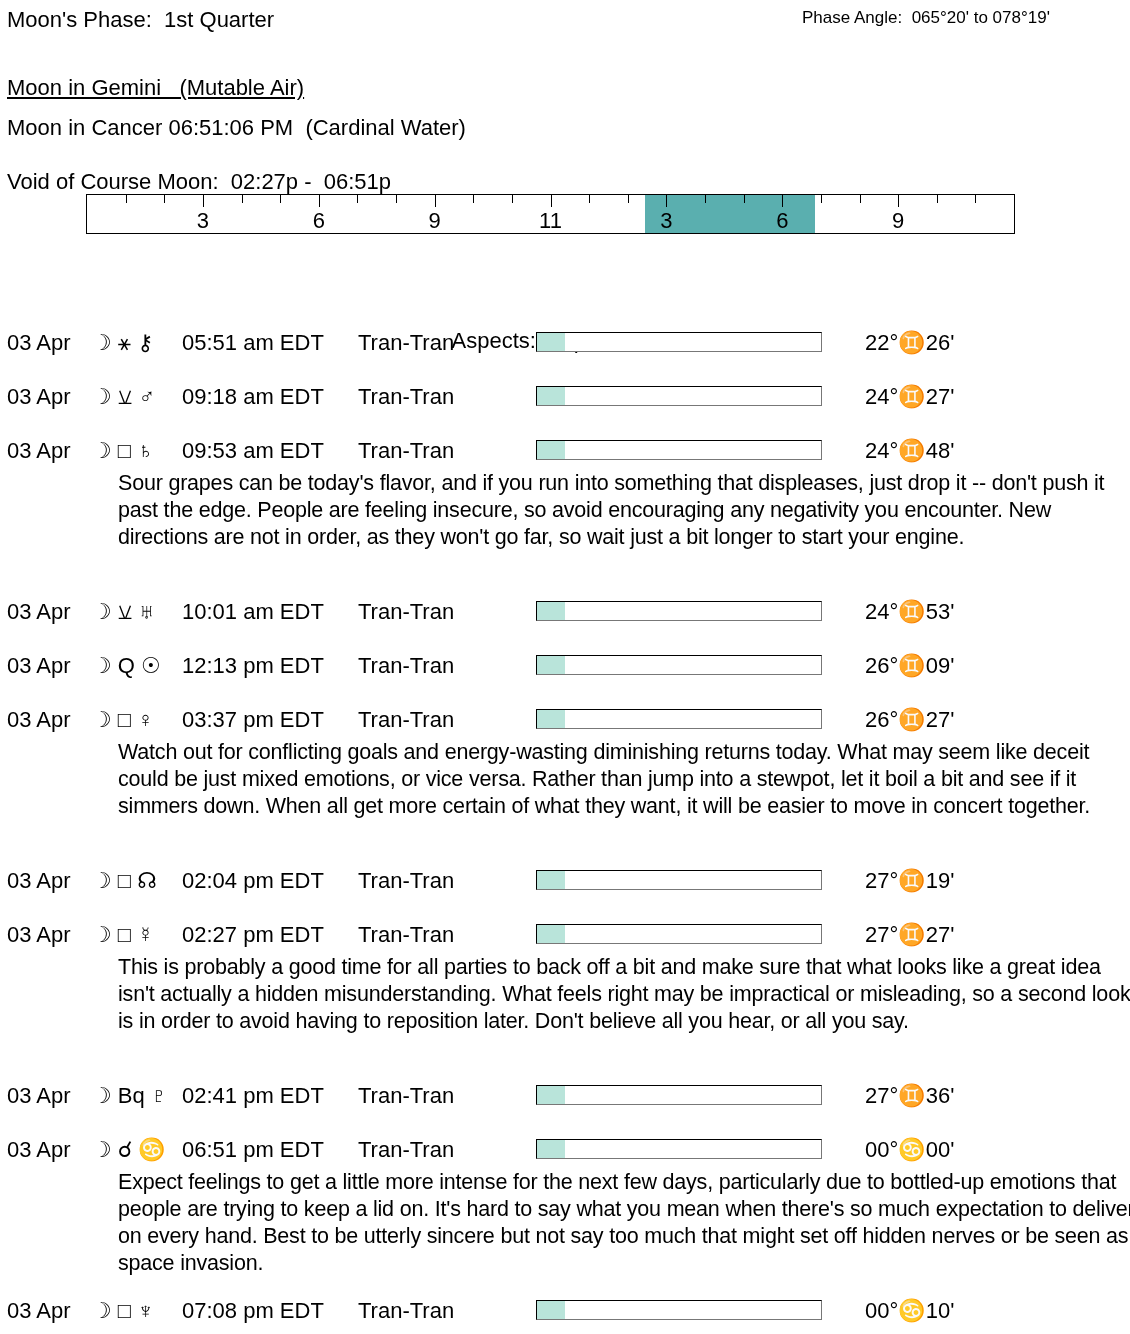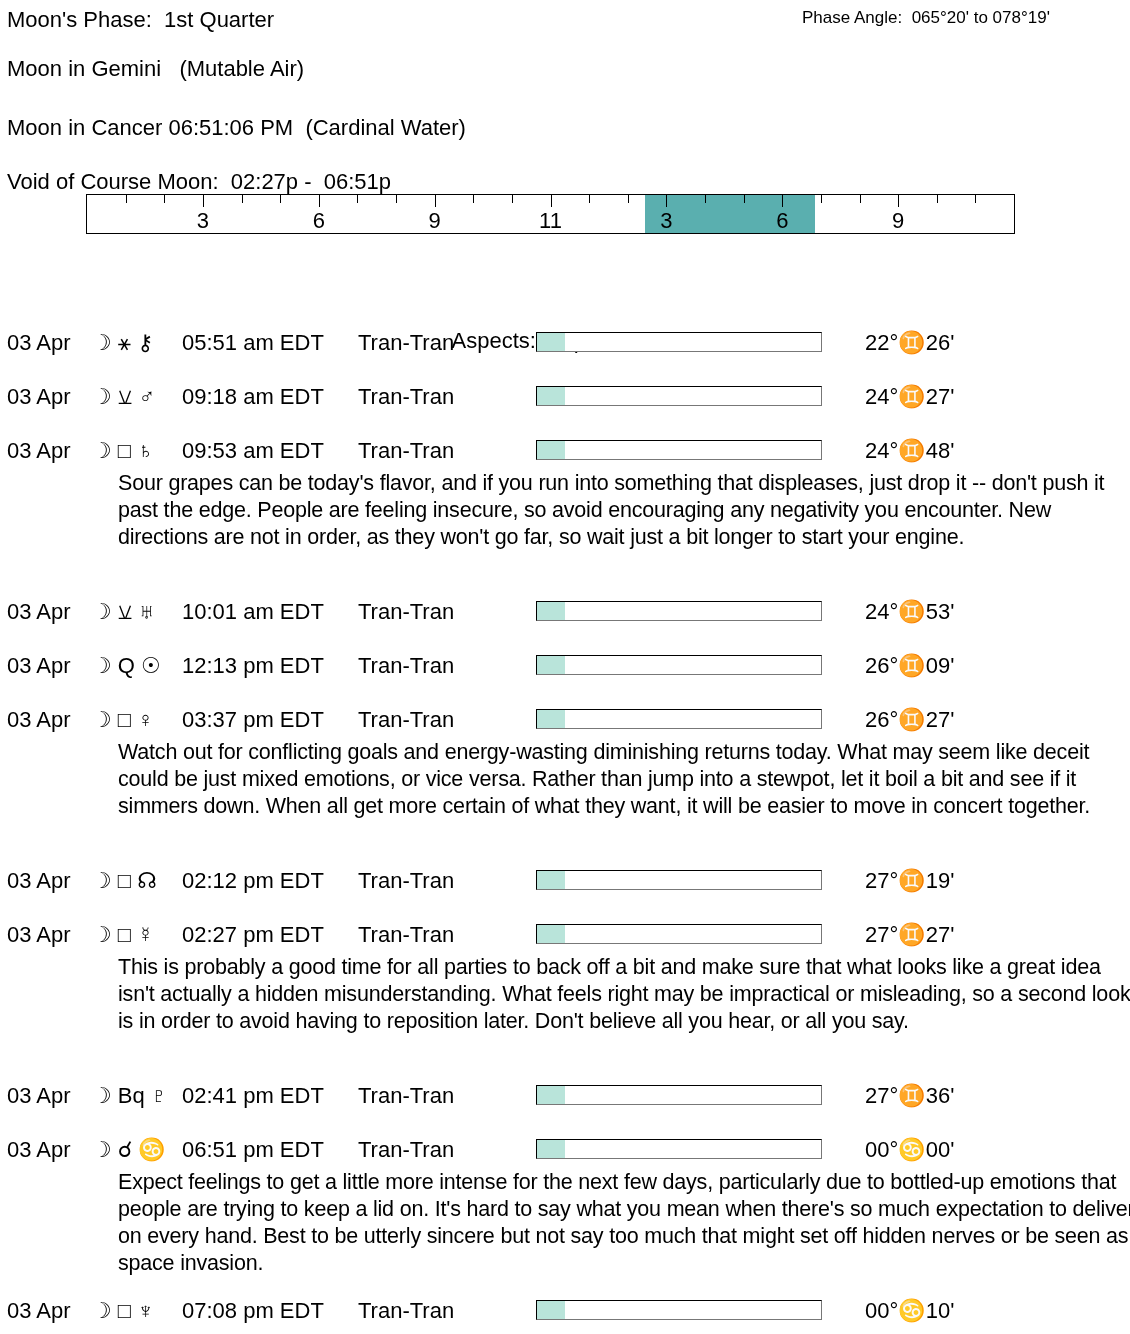--- a/index.html
+++ b/index.html
@@ -37,21 +37,21 @@
     position: absolute; left: 86px; width: 1020px; font-size: 21.5px; line-height: 27px;
     letter-spacing: -0.2px;
     margin-left: 32px;
   }
 </style>
 </head>
 <body>
 
 <div class="line" style="top:7px;">Moon's Phase:  1st Quarter</div>
 <div class="phase-angle">Phase Angle:  065°20' to 078°19'</div>
-<div class="line" style="top:56px;">Moon in Gemini   (Mutable Air)</div>
+<div class="line" style="top:75px;text-decoration:underline;">Moon in Gemini   (Mutable Air)</div>
 <div class="line" style="top:115px;">Moon in Cancer 06:51:06 PM  (Cardinal Water)</div>
 <div class="line" style="top:169px;">Void of Course Moon:  02:27p -  06:51p</div>
 
 <div class="timeline" id="timeline">
     <div class="voc-band" style="left: 558.131px; width: 169.95px; background: rgb(90, 175, 175);"></div>
     <div class="tick" style="left: 38.625px;"></div>
     <div class="tick" style="left: 77.25px;"></div>
     <div class="tick major" style="left: 115.875px;"></div>
     <div class="tick" style="left: 154.5px;"></div>
     <div class="tick" style="left: 193.125px;"></div>
@@ -131,21 +131,21 @@
       <span class="c-glyphs">☽ □ ♀</span>
       <span class="c-time">03:37 pm EDT</span>
       <span class="c-type">Tran-Tran</span>
       <span class="c-pos">26°♊27'</span>
       <span class="c-bar"><div class="fill" style="width: 10%; background: rgb(185, 228, 218);"></div></span>
     </div>
     <div class="desc" style="top: 739px;">Watch out for conflicting goals and energy-wasting diminishing returns today. What may seem like deceit could be just mixed emotions, or vice versa. Rather than jump into a stewpot, let it boil a bit and see if it simmers down. When all get more certain of what they want, it will be easier to move in concert together.</div>
     <div class="row" style="top: 868px;">
       <span class="c-date">03 Apr</span>
       <span class="c-glyphs">☽ □ ☊</span>
-      <span class="c-time">02:12 pm EDT</span>
+      <span class="c-time">02:04 pm EDT</span>
       <span class="c-type">Tran-Tran</span>
       <span class="c-pos">27°♊19'</span>
       <span class="c-bar"><div class="fill" style="width: 10%; background: rgb(185, 228, 218);"></div></span>
     </div>
     <div class="row" style="top: 922px;">
       <span class="c-date">03 Apr</span>
       <span class="c-glyphs">☽ □ ☿</span>
       <span class="c-time">02:27 pm EDT</span>
       <span class="c-type">Tran-Tran</span>
       <span class="c-pos">27°♊27'</span>

